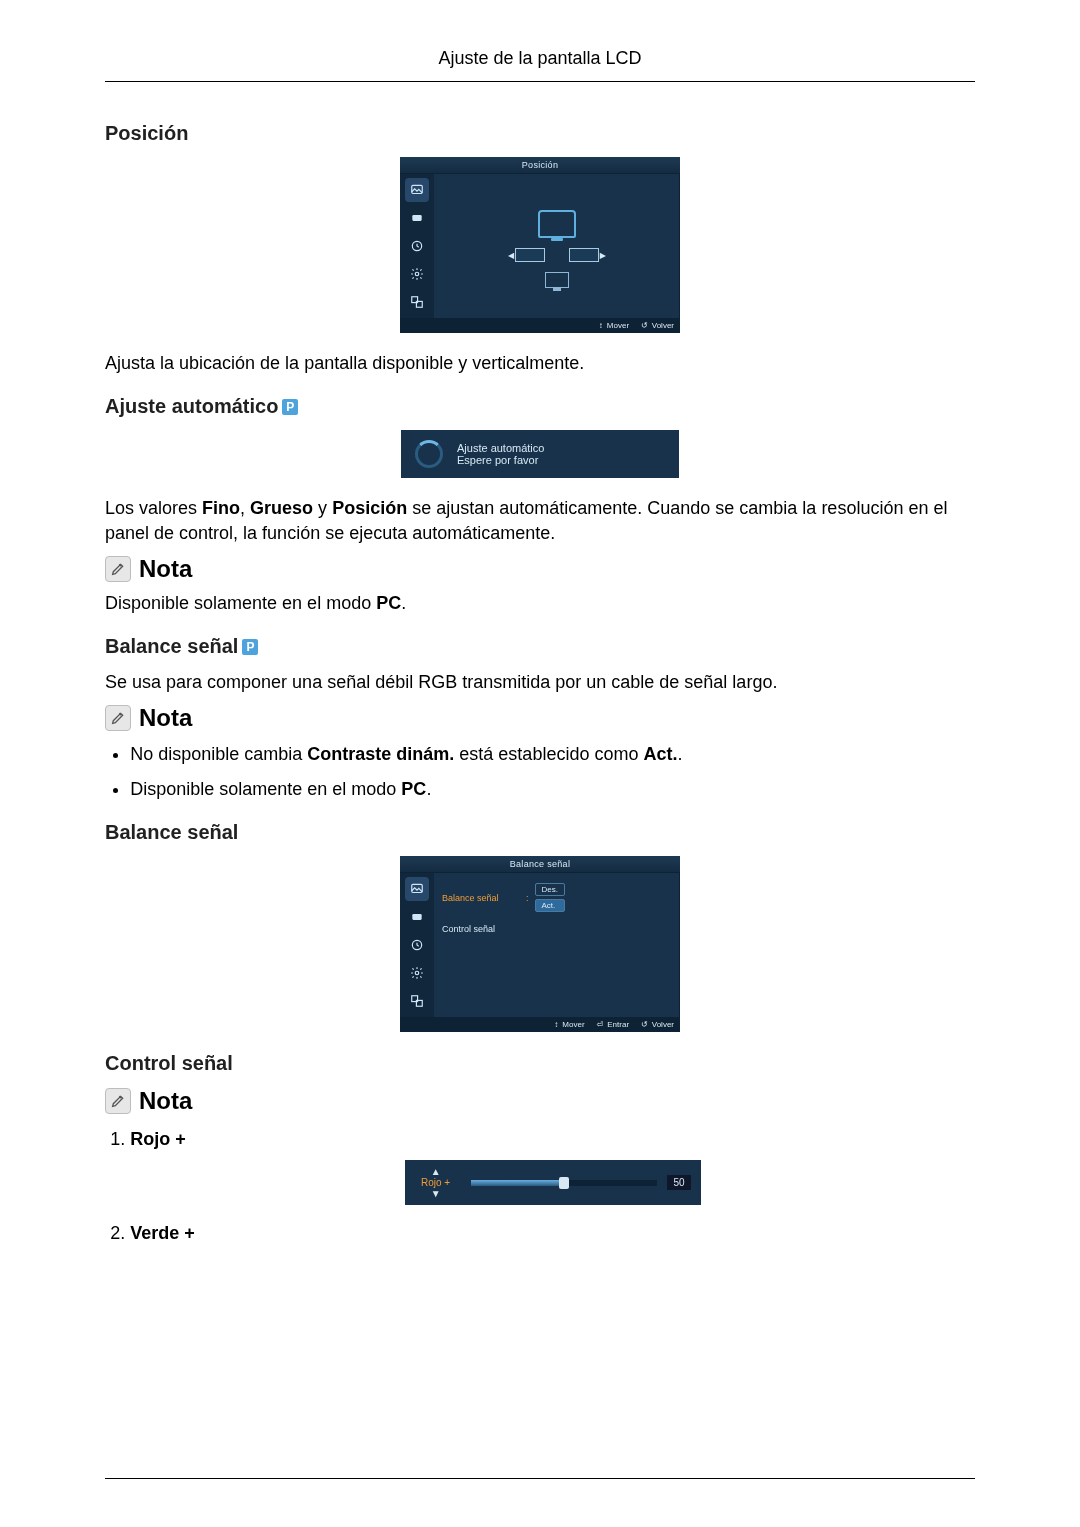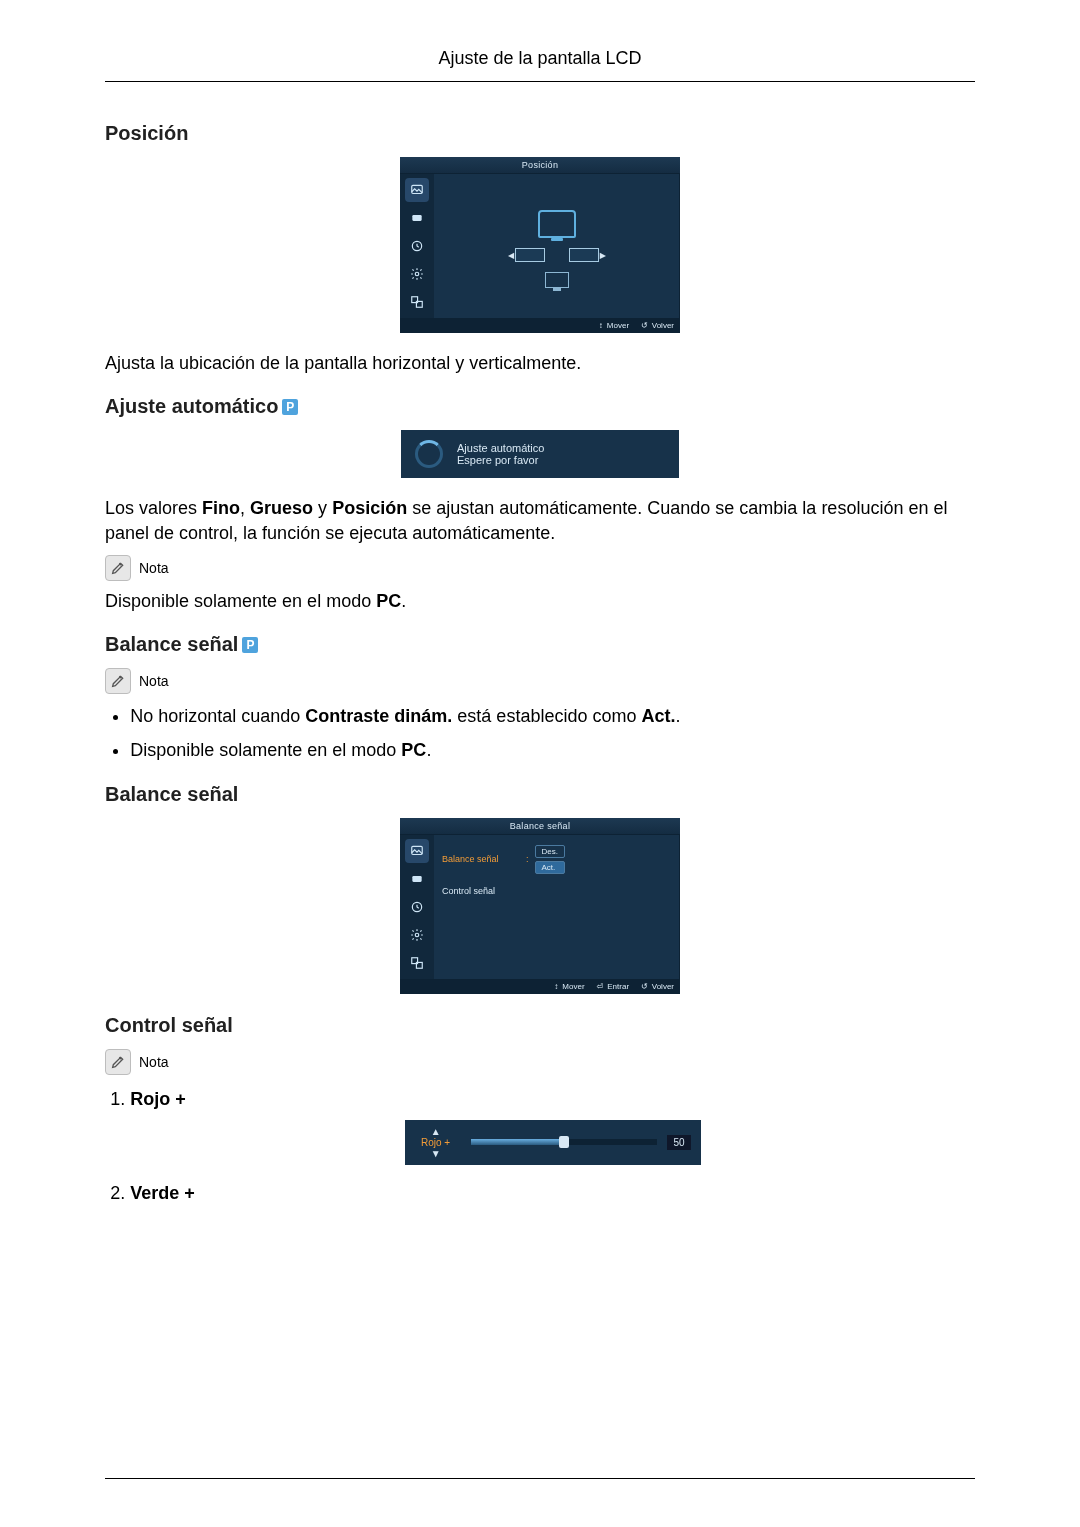--- a/index.html
+++ b/index.html
@@ -42,22 +42,22 @@
     line-height: 1.35;
     margin: 8px 0;
   }
   .note-row {
     display: flex;
     align-items: center;
     gap: 8px;
     margin: 10px 0 8px 0;
   }
   .note-label {
-    font-weight: normal;
-    font-size: 14px;
+    font-weight: bold;
+    font-size: 24px;
   }
   .bullets {
     margin: 8px 0 20px 0;
     padding-left: 1.4em;
   }
   .bullets li {
     margin: 10px 0;
     line-height: 1.35;
   }
   .numlist {
@@ -297,21 +297,21 @@
         </div>
         <div class="small-monitor"></div>
       </div>
     </div>
     <div class="osd-footer">
       <span>↕ <span>Mover</span></span>
       <span>↺ <span>Volver</span></span>
     </div>
   </div>
 
-  <div class="body-text indent">Ajusta la ubicación de la pantalla horizontal y verticalmente.</div>
+  <div class="body-text indent">Ajusta la ubicación de la pantalla disponible y verticalmente.</div>
 
   <div class="section-heading">
     <span>Ajuste automático</span>
     <span class="p-badge">P</span>
   </div>
 
   <div class="osd-auto">
     <div class="spinner"></div>
     <div>
       <div>Ajuste automático</div>
@@ -333,33 +333,34 @@
     <span class="note-label">Nota</span>
   </div>
   <div class="body-text indent">
     <span>Disponible solamente en el modo </span><b>PC</b><span>.</span>
   </div>
 
   <div class="section-heading">
     <span>Balance señal</span>
     <span class="p-badge">P</span>
   </div>
+  <div class="body-text indent">Se usa para componer una señal débil RGB transmitida por un cable de señal largo.</div>
 
   <div class="note-row indent">
     <span class="note-icon">
       <svg viewBox="0 0 24 24" fill="none" stroke="#555" stroke-width="2">
           <path d="M4 20l4-1 11-11-3-3L5 16l-1 4z"></path>
           <path d="M14 5l3 3"></path>
         </svg>
     </span>
     <span class="note-label">Nota</span>
   </div>
   <ul class="bullets indent">
     <li>
-      <span>No horizontal cuando </span><b>Contraste dinám.</b><span> está establecido como </span><b>Act.</b><span>.</span>
+      <span>No disponible cambia </span><b>Contraste dinám.</b><span> está establecido como </span><b>Act.</b><span>.</span>
     </li>
     <li>
       <span>Disponible solamente en el modo </span><b>PC</b><span>.</span>
     </li>
   </ul>
 
   <div class="section-heading">Balance señal</div>
 
   <div class="osd osd-bs">
     <div class="osd-title">Balance señal</div>

